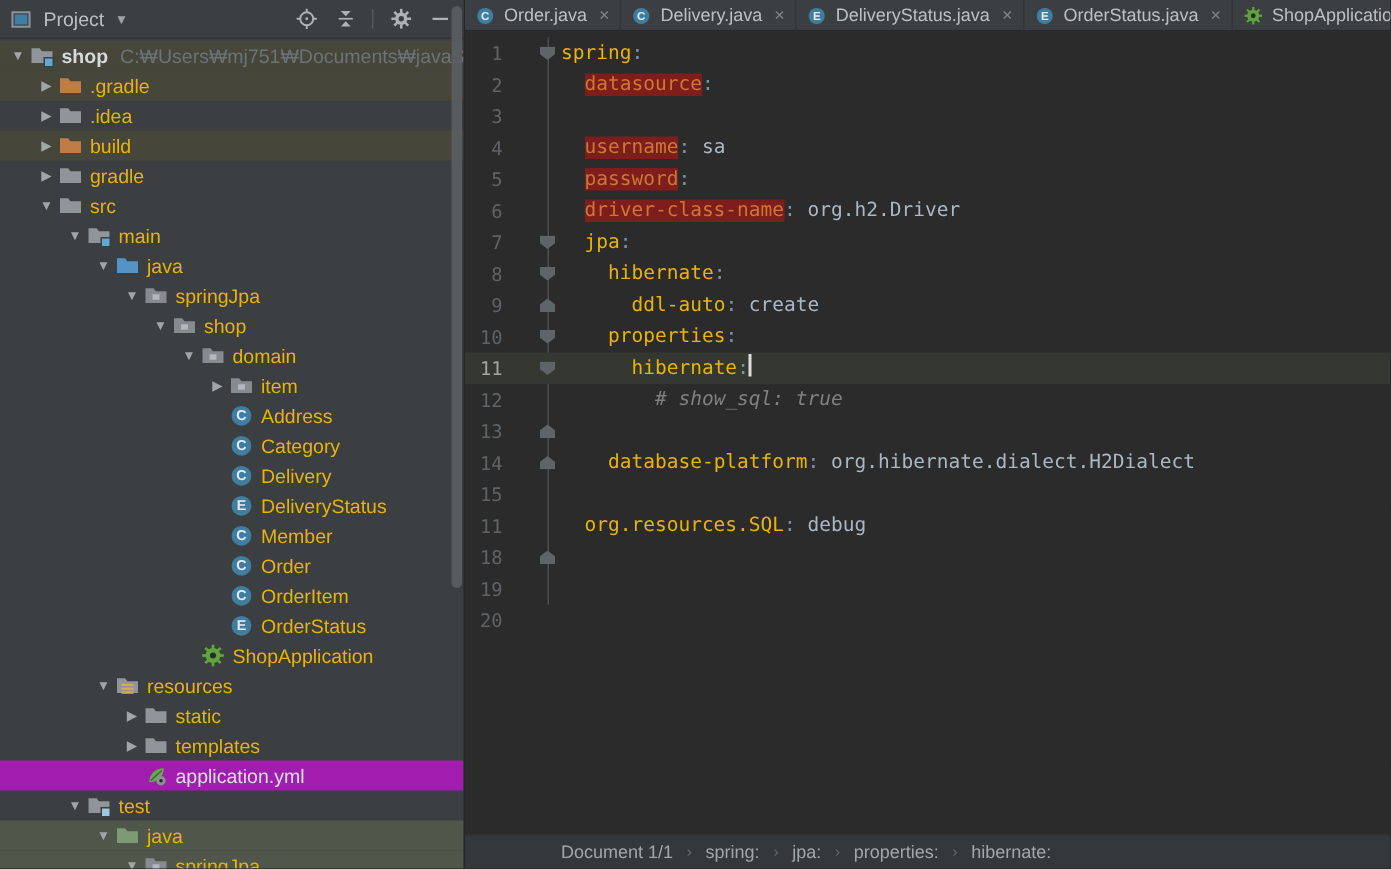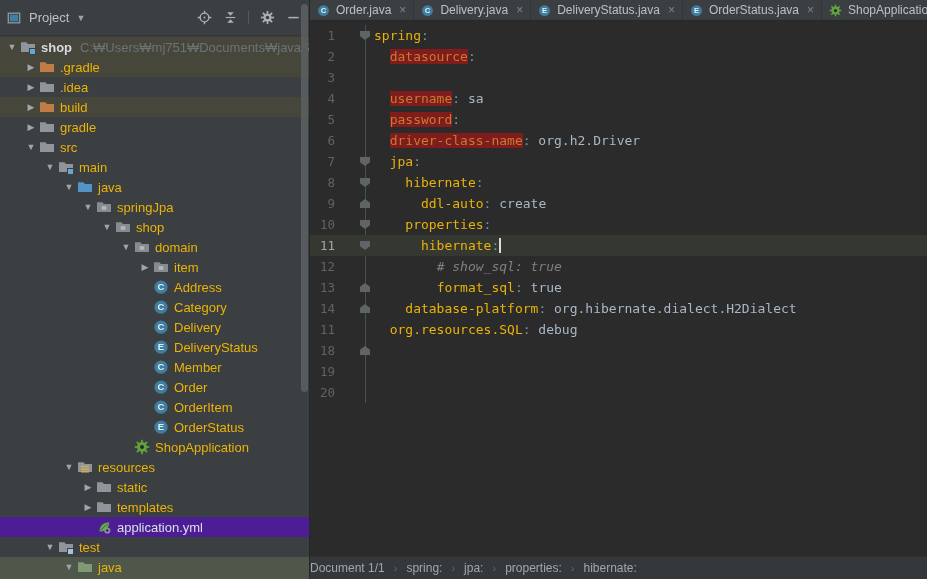--- a/index.html
+++ b/index.html
@@ -10,40 +10,40 @@
     color:#bbbec2; -webkit-font-smoothing:antialiased;
   }
   .app { position:absolute; inset:0; display:flex; }
 
   
   .project-panel {
     width:310px; min-width:310px; background:#3c3f41; position:relative;
     display:flex; flex-direction:column; border-right:1px solid #252728;
   }
   .panel-header {
-    height:36px; flex:none; display:flex; align-items:center;
+    height:26px; flex:none; display:flex; align-items:center;
     padding:0 8px 0 6px; gap:5px; background:#3c3f41; border-bottom:1px solid #323537;
   }
   .panel-header .ptitle { font-size:13px; color:#bcc0c3; margin-left:2px; }
   .panel-header .caret { font-size:9px; color:#9ea3a6; margin-left:2px; }
   .hdr-icons { margin-left:auto; display:flex; align-items:center; gap:10px; }
   .hdr-sep { width:1px; height:13px; background:#55595b; }
   .icon-btn { display:flex; align-items:center; justify-content:center; width:16px; height:16px; }
 
   .tree { flex:1; overflow:hidden; position:relative; font-size:13px; padding-top:1px; }
   .tree-row { height:20px; display:flex; align-items:center; white-space:nowrap; overflow:hidden; padding-left:4px; }
   .tree-row .indent { flex:none; }
   .tree-row .arrow { width:16px; flex:none; text-align:center; font-size:9px; color:#a0a5a8; }
   .tree-row .icon16 { width:16px; height:16px; flex:none; margin-right:5px; display:flex; align-items:center; }
   .tree-row .lbl { color:#eab308; }
   .tree-row .lbl.bold { font-weight:bold; color:#d6dade; }
   .tree-row .path { color:#6c7377; margin-left:8px; }
   .tree-row.hl-olive { background:#47463b; }
   .tree-row.hl-green { background:#4e574a; }
-  .tree-row.hl-selected { background:#4c1d95; }
+  .tree-row.hl-selected { background:#a21caf; }
   .tree-row.hl-selected .lbl { color:#d9e0e6; }
   .tree-scrollthumb {
     position:absolute; right:1px; top:4px; width:7px; height:388px;
     background:#5a5e60; border-radius:4px; opacity:.9;
   }
 
   
   .editor { flex:1; min-width:0; display:flex; flex-direction:column; background:#2b2b2b; }
   .tabbar { height:21px; flex:none; background:#3c3f41; display:flex; overflow:hidden; border-bottom:1px solid #252728; }
   .tab { display:flex; align-items:center; padding:0 7px; gap:5px; font-size:12px; color:#bcc0c4; border-right:1px solid #333638; flex:none; }
@@ -66,21 +66,21 @@
   .k  { color:#eab308; }
   .kh { color:#cc7832; background:#7f1d1d; }
   .p  { color:#7d93a4; }
   .v  { color:#a9b7c6; }
   .pl { color:#a9b7c6; }
   .c  { color:#808080; font-style:italic; }
   .caret-bar { display:inline-block; width:2px; height:15px; background:#dcdcdc; vertical-align:middle; margin-bottom:3px; }
 
   .breadcrumbs {
     height:23px; flex:none; background:#35383a; display:flex; align-items:center;
-    gap:9px; font-size:12px; color:#a0a7ac; border-top:1px solid #2f3133;
+    padding-left:64px; gap:9px; font-size:12px; color:#a0a7ac; border-top:1px solid #2f3133;
   }
   .crumb { color:#a0a7ac; }
   .crumb-sep { color:#63696d; font-size:11px; }
 </style>
 </head>
 <body>
 
 <div class="app">
 
   <div class="project-panel">
@@ -595,28 +595,32 @@
           <div class="cline">
             <span class="gnum">12</span>
             <span class="gfold"></span>
             <span class="ctext"><span class="pl">        </span><span class="c"># show_sql: true</span></span>
           </div>
           <div class="cline">
             <span class="gnum">13</span>
             <span class="gfold">
               <span class="fm fm-up"></span>
             </span>
-            <span class="ctext"><span class="pl">        </span><span class="k">format_sql</span><span class="p">:</span><span class="v"> true</span></span>
           </div>
           <div class="cline">
             <span class="gnum">14</span>
             <span class="gfold">
               <span class="fm fm-up"></span>
             </span>
             <span class="ctext"><span class="pl">    </span><span class="k">database-platform</span><span class="p">:</span><span class="v"> org.hibernate.dialect.H2Dialect</span></span>
+          </div>
+          <div class="cline">
+            <span class="gnum">15</span>
+            <span class="gfold"></span>
+            <span class="ctext"></span>
           </div>
           <div class="cline">
             <span class="gnum">11</span>
             <span class="gfold"></span>
             <span class="ctext"><span class="pl">  </span><span class="k">org.resources.SQL</span><span class="p">:</span><span class="v"> debug</span></span>
           </div>
           <div class="cline">
             <span class="gnum">18</span>
             <span class="gfold">
               <span class="fm fm-up"></span>

